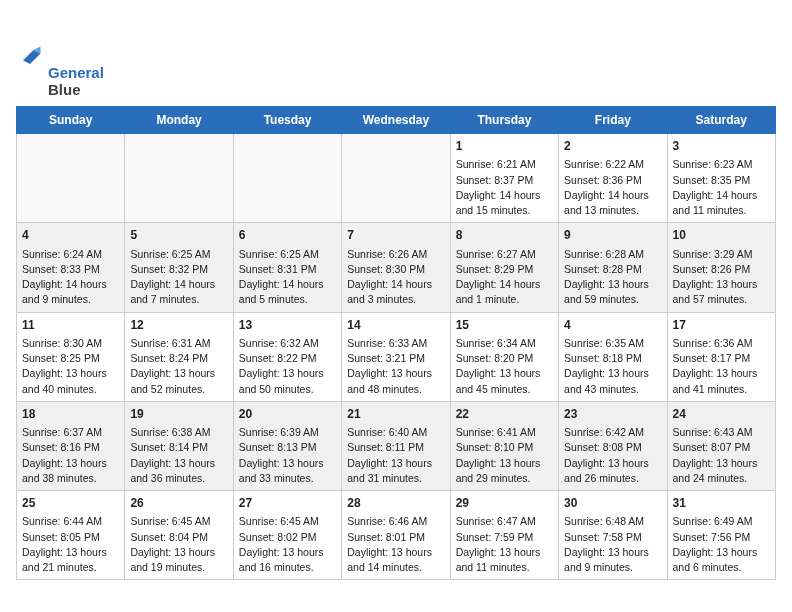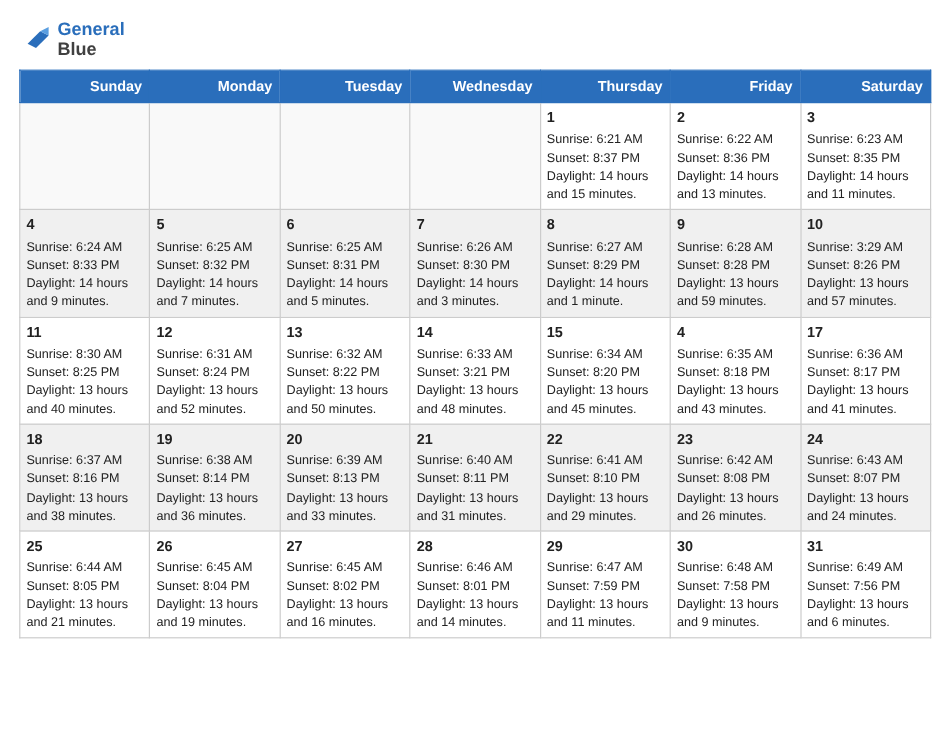--- a/index.html
+++ b/index.html
@@ -38,21 +38,21 @@
       color: #333;
     }
     .calendar {
       width: 100%;
       border-collapse: collapse;
       font-size: 11px;
     }
     .calendar th {
       background: #2a6ebb;
       color: #fff;
-      text-align: right;
+      text-align: center;
       padding: 6px 6px;
       font-size: 12px;
       font-weight: bold;
       border: 1px solid #2a6ebb;
     }
     .calendar td {
       border: 1px solid #ccc;
       vertical-align: top;
       padding: 4px 5px;
       width: 108px;
@@ -78,21 +78,21 @@
 </head>
 <body>
 
 <div class="header">
   <div class="logo">
     <svg class="logo-bird" viewBox="0 0 32 32" xmlns="http://www.w3.org/2000/svg">
       <polygon points="8,20 20,8 28,12 16,24" fill="#2a6ebb"></polygon>
       <polygon points="20,8 28,4 28,12" fill="#5a9ee0"></polygon>
     </svg>
     <div>
-      <div style="font-size:15px;font-weight:bold;color:#2a6ebb;">General</div>
+      <div style="font-size:15px;font-weight:bold;color:#2a6ebb;margin-top:48px;">General</div>
       <div style="font-size:15px;font-weight:bold;color:#404040;">Blue</div>
     </div>
   </div>
   <div class="title-block">
     <div class="month-title"></div>
     <div class="location"></div>
   </div>
 </div>
 
 <table class="calendar">

